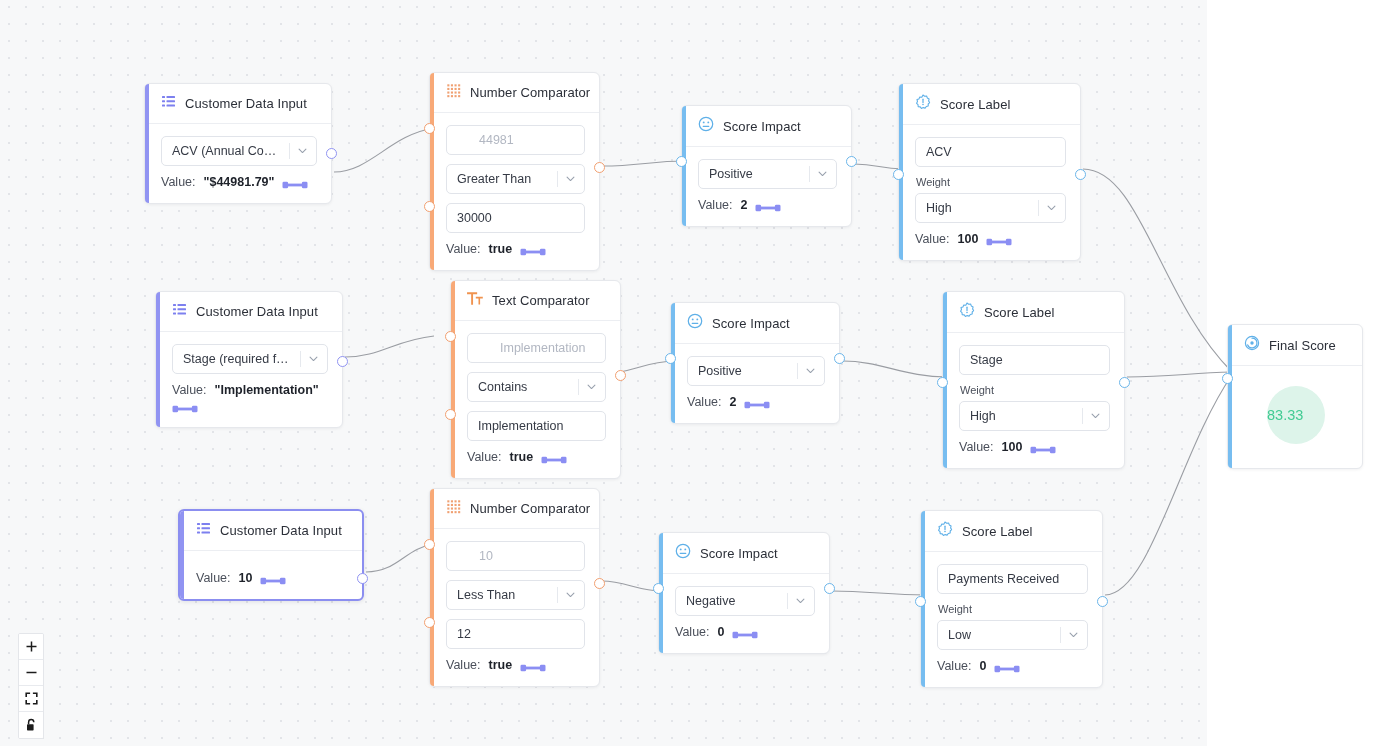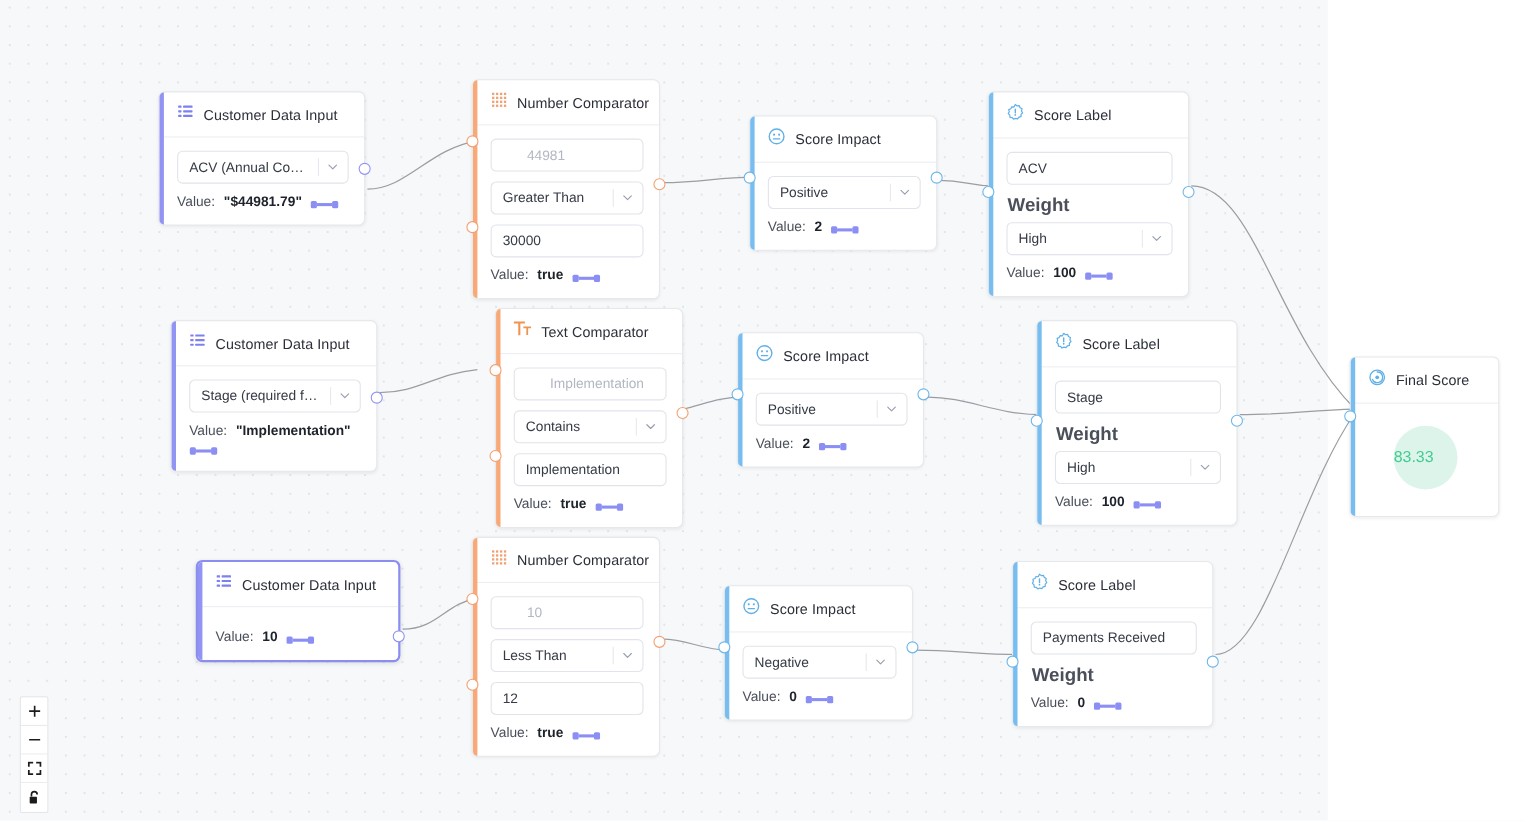--- a/index.html
+++ b/index.html
@@ -101,24 +101,23 @@
     color: #4a4f5a;
     display: flex;
     align-items: flex-end;
     gap: 8px;
     margin-top: 8px;
   }
   .value-line.wrap { flex-wrap: wrap; }
   .value-line .vnum { font-weight: bold; color: #1e222a; }
   .dumbbell { flex-shrink: 0; }
   .lbl {
-    font-size: 17px;
+    font-size: 11px;
     color: #4a4f5a;
     margin: 1px 0 5px 1px;
-    font-weight: bold;
   }
   .handle {
     position: absolute;
     width: 11px; height: 11px;
     border-radius: 50%;
     background: #ffffff;
     z-index: 4;
   }
   .handle.purple { border: 1.6px solid #9194f2; }
   .handle.orange { border: 1.6px solid #f2a071; }
@@ -566,20 +565,27 @@
           <span><svg width="16" height="16" viewBox="0 0 16 16">
               <path d="M8 1 L9.6 2.3 L11.6 2.0 L12.3 3.9 L14.1 4.9 L13.6 6.9 L14.6 8.6 L13.2 10.0 L13.2 12.0 L11.3 12.5 L10.1 14.1 L8.2 13.6 L6.4 14.4 L5.2 12.9 L3.2 12.7 L3.0 10.7 L1.6 9.3 L2.5 7.5 L2.0 5.6 L3.9 4.9 L4.8 3.1 L6.8 3.3 Z" fill="none" stroke="#5fb0e8" stroke-width="1.1" stroke-linejoin="round"></path>
               <path d="M8 5.2 V8.6" stroke="#5fb0e8" stroke-width="1.25" stroke-linecap="round"></path>
               <circle cx="8" cy="10.5" r="0.8" fill="#5fb0e8"></circle>
             </svg></span>
           <span class="node-title">Score Label</span>
         </div>
         <div class="node-body">
           <div class="field">Payments Received</div>
           <div class="lbl">Weight</div>
+          <div class="field select">
+            <span class="txt">Low</span>
+            <span class="divider"></span>
+            <svg class="chev" viewBox="0 0 10 7">
+              <path d="M1 1.3 L5 5.3 L9 1.3" fill="none" stroke="#98a0ad" stroke-width="1.25" stroke-linecap="round" stroke-linejoin="round"></path>
+            </svg>
+          </div>
           <div class="value-line">
             <span>Value:</span>
             <span class="vnum">0</span>
             <svg class="dumbbell" width="26" height="8" viewBox="0 0 26 8">
               <rect x="6" y="2.6" width="14" height="2.8" fill="#8b8ef3"></rect>
               <rect x="0.5" y="0.7" width="5.6" height="6.6" rx="1.4" fill="#8b8ef3"></rect>
               <rect x="19.9" y="0.7" width="5.6" height="6.6" rx="1.4" fill="#8b8ef3"></rect>
             </svg>
           </div>
         </div>

